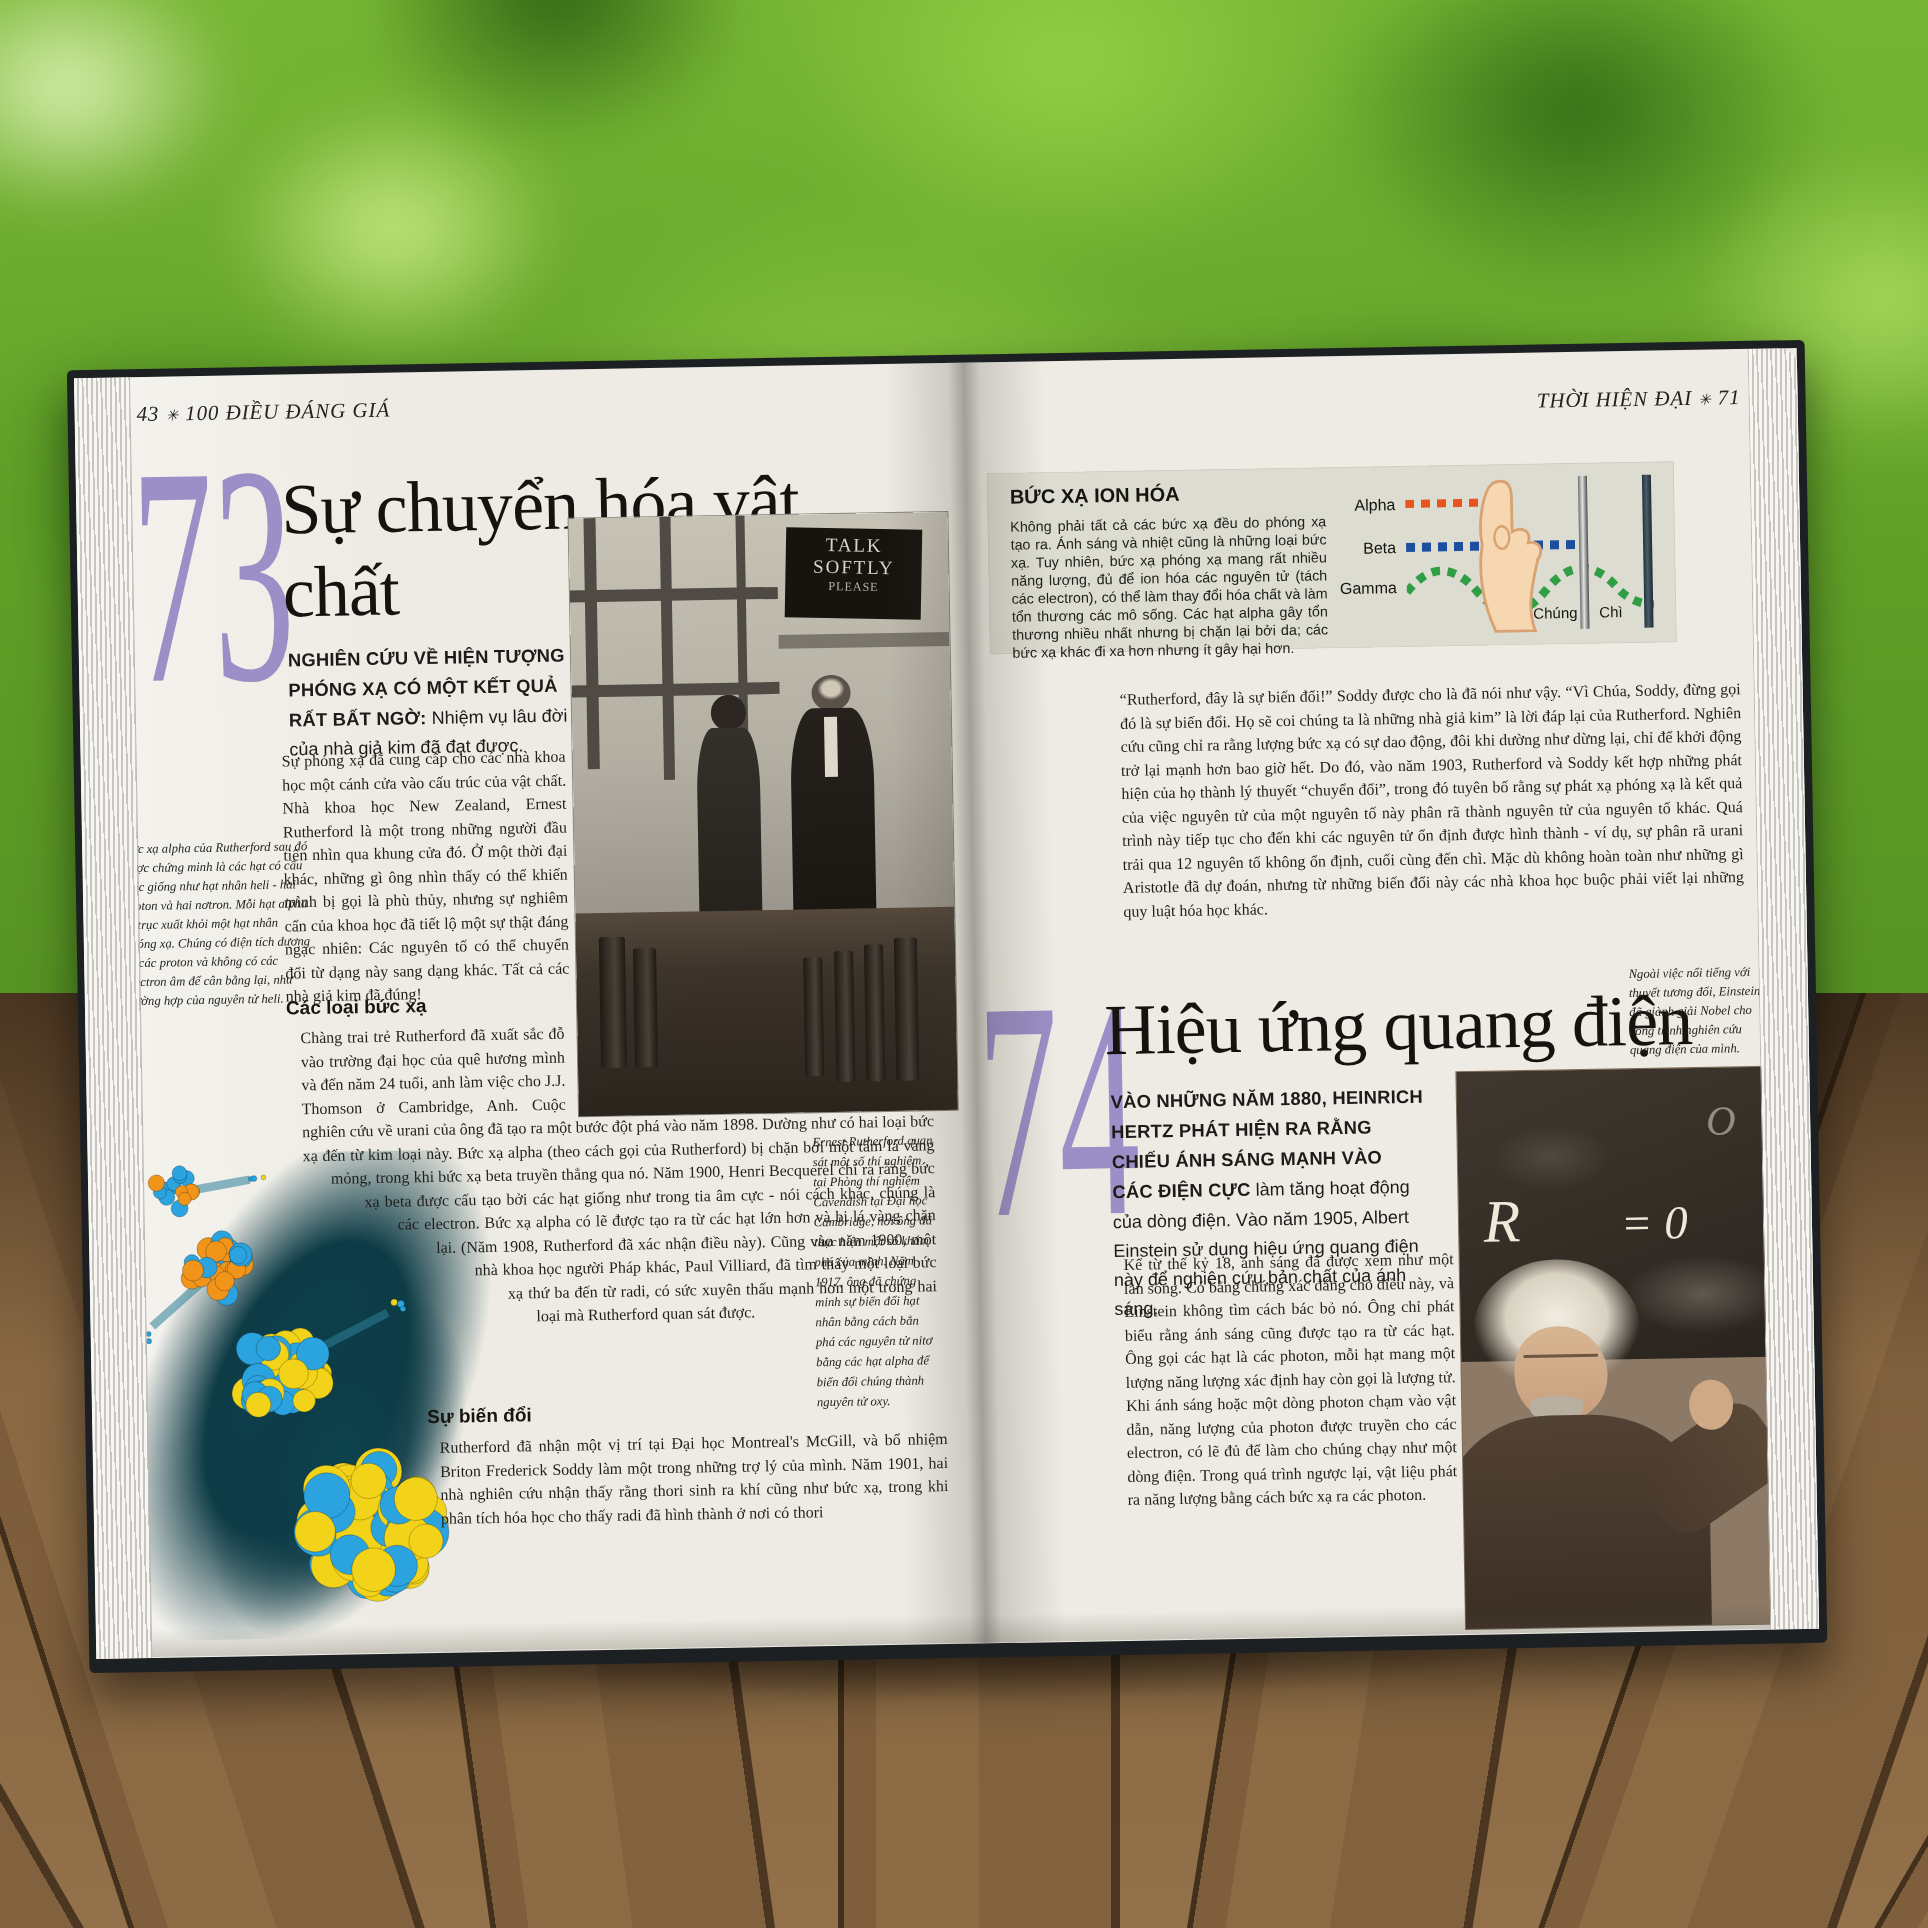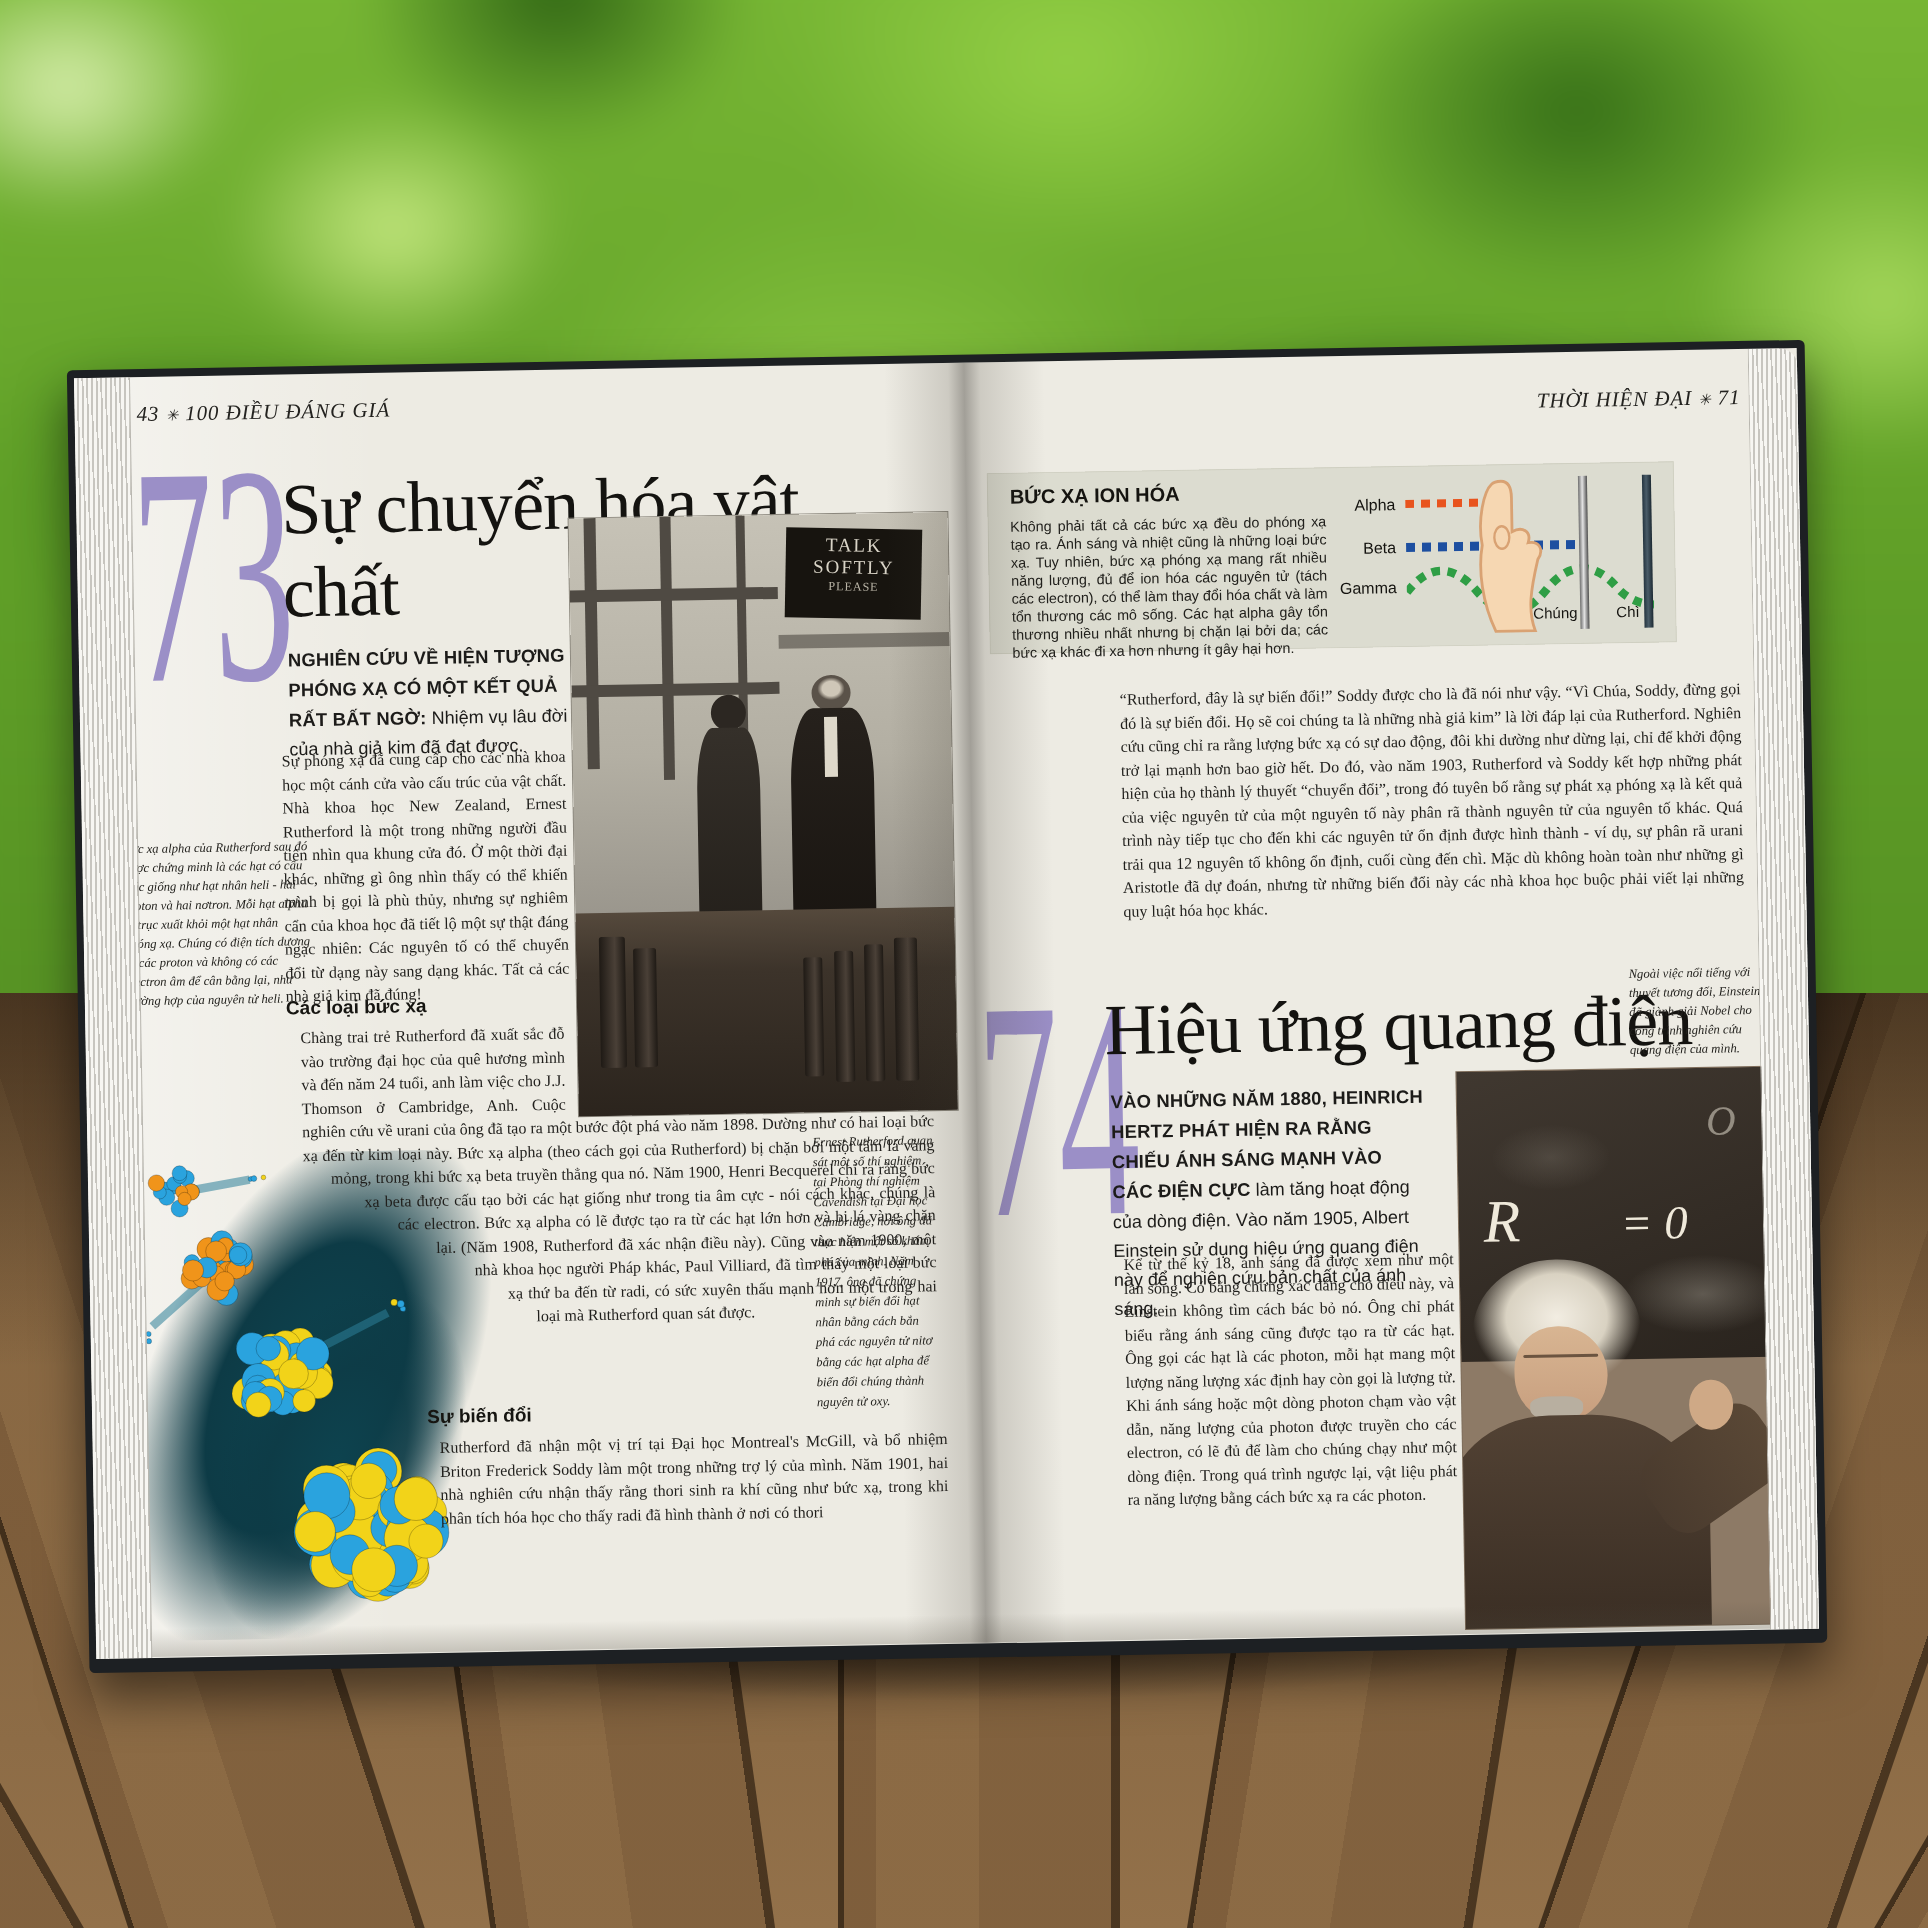--- a/index.html
+++ b/index.html
@@ -400,21 +400,21 @@
         <svg style="position:absolute;left:68px;top:87px;" width="247" height="49" viewBox="0 0 262 52">
           <path d="M0,30 q18,-22 36,-22 q20,0 38,22 q18,22 38,22 q18,0 36,-22 q18,-22 38,-22 q20,0 38,22 q14,16 38,18" fill="none" stroke="#2f9e45" stroke-width="9" stroke-dasharray="9 8"></path>
         </svg>
         <svg style="position:absolute;left:132px;top:3.8px;" width="75" height="154" viewBox="0 0 80 164">
           <path d="M34,2 C42,2 45,10 45,20 L45,56 C56,50 66,56 62,68 C74,66 79,76 72,86 C64,118 60,140 68,162 L26,162 C12,132 8,96 13,70 C8,42 16,12 24,5 C27,2 30,2 34,2 Z" fill="#f6d7b2" stroke="#d9a273" stroke-width="3"></path>
           <ellipse cx="34" cy="62" rx="8" ry="12" fill="none" stroke="#d9a273" stroke-width="2.5"></ellipse>
         </svg>
         <div class="bar" style="left:241px;width:8.5px;background:linear-gradient(90deg,#6d6d6d,#e3e3e3 45%,#4e4e4e);"></div>
         <div class="bar" style="left:305px;width:9.4px;background:linear-gradient(90deg,#24343f,#4a5c68 45%,#1d2a33);"></div>
         <span class="barlabel" style="left:194px;top:130px;">Chúng</span>
-        <span class="barlabel" style="left:277px;top:130px;">Chì</span>
+        <span class="barlabel" style="left:260px;top:130px;">Chì</span>
       </div>
     </div>
 
     <div class="abs body j" style="left:1040px;top:328px;width:621px;">“Rutherford, đây là sự biến đổi!” Soddy được cho là đã nói như vậy. “Vì Chúa, Soddy, đừng gọi đó là sự biến đổi. Họ sẽ coi chúng ta là những nhà giả kim” là lời đáp lại của Rutherford. Nghiên cứu cũng chỉ ra rằng lượng bức xạ có sự dao động, đôi khi dường như dừng lại, chỉ để khởi động trở lại mạnh hơn bao giờ hết. Do đó, vào năm 1903, Rutherford và Soddy kết hợp những phát hiện của họ thành lý thuyết “chuyển đổi”, trong đó tuyên bố rằng sự phát xạ phóng xạ là kết quả của việc nguyên tử của một nguyên tố này phân rã thành nguyên tử của nguyên tố khác. Quá trình này tiếp tục cho đến khi các nguyên tử ổn định được hình thành - ví dụ, sự phân rã urani trải qua 12 nguyên tố không ổn định, cuối cùng đến chì. Mặc dù không hoàn toàn như những gì Aristotle đã dự đoán, nhưng từ những biến đổi này các nhà khoa học buộc phải viết lại những quy luật hóa học khác.</div>
 
     <div class="abs bignum" style="left:891px;top:601px;">74</div>
     <div class="abs h1" style="left:1019px;top:629px;white-space:nowrap;">Hiệu ứng quang điện</div>
 
     <div class="abs margincap" style="left:1544px;top:614px;width:132px;">Ngoài việc nổi tiếng với thuyết tương đối, Einstein đã giành giải Nobel cho công trình nghiên cứu quang điện của mình.</div>
 

